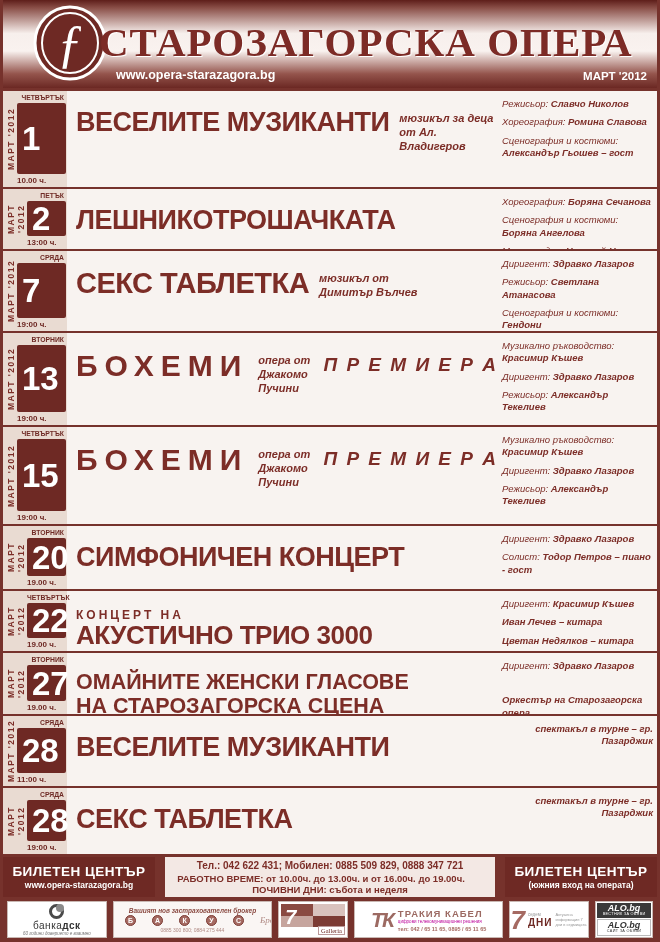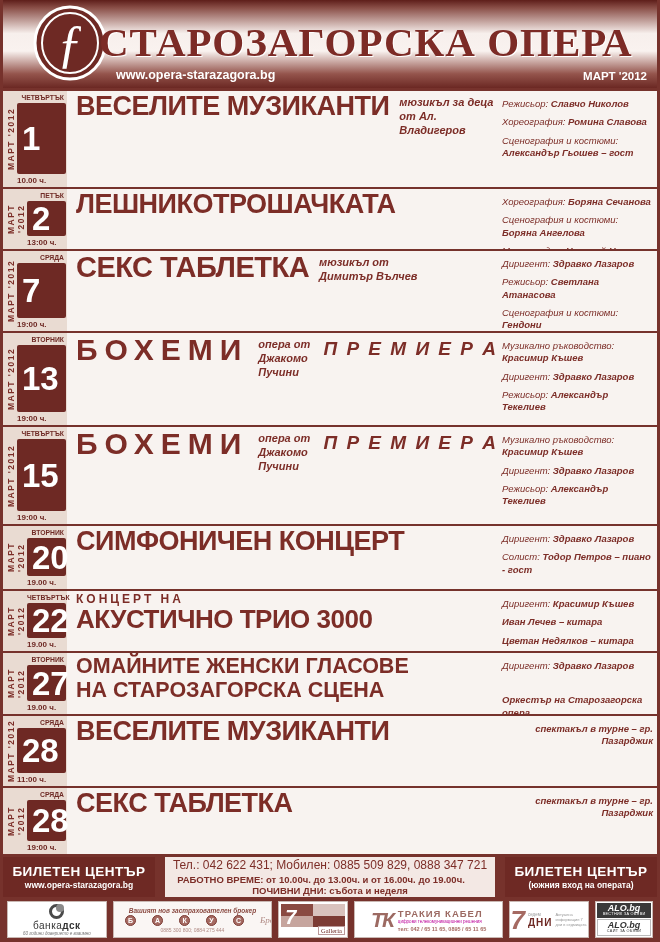--- a/index.html
+++ b/index.html
@@ -33,21 +33,21 @@
 
   .dateblock{width:64px;flex:0 0 64px;background:#e9dbd2;display:flex;padding:2px 1px 2px 2px}
   .month-vert{writing-mode:vertical-rl;transform:rotate(180deg);font-size:8.5px;font-weight:bold;
        color:#7c2d27;letter-spacing:1.5px;text-align:center;padding:0 1px}
   .dright{flex:1;display:flex;flex-direction:column;min-width:0}
   .weekday{font-size:6.8px;font-weight:bold;color:#6e2924;text-align:right;padding:1px 2px 2px 0;white-space:nowrap}
   .daybox{flex:1;background:#6e2924;border-radius:2px;display:flex;align-items:center}
   .day{color:#fff;font-size:33px;font-weight:bold;padding-left:5px;line-height:1}
   .time{font-size:8px;font-weight:bold;color:#6e2924;text-align:left;padding:2px 2px 0 0;white-space:nowrap}
 
-  .content{flex:1;min-width:0;position:relative;padding:2px 4px 3px 9px;display:flex;flex-direction:column;color:#7c2d27}
+  .content{flex:1;min-width:0;position:relative;padding:18px 4px 3px 9px;display:flex;flex-direction:column;color:#7c2d27}
   .titlerow{display:flex;align-items:flex-start;gap:10px}
   .pretitle{font-size:12px;font-weight:bold;letter-spacing:3px;line-height:1.05}
   .title{font-size:27px;font-weight:bold;letter-spacing:-0.5px;line-height:1.02;white-space:nowrap}
   .side-sub{font-size:11px;font-weight:bold;font-style:italic;white-space:pre-line;padding-top:3px;line-height:1.25}
   .premiere{font-size:19px;font-style:italic;font-weight:bold;letter-spacing:2px;padding-top:3px;white-space:nowrap}
   .body{margin-top:auto}
   .line.names{font-size:8.6px;font-weight:bold;font-style:italic;line-height:1.5;padding-left:30px;text-indent:-30px}
   .line.bold{font-size:10px;font-weight:bold;font-style:italic;line-height:1.45}
   .promo{position:absolute;right:2px;top:20px;transform:rotate(-7deg);width:210px;text-align:center;
        font-size:8.8px;font-weight:bold;font-style:italic;line-height:1.55}
@@ -66,21 +66,21 @@
   #events .event:nth-child(9) .credit,#events .event:nth-child(10) .credit{text-align:right}
 
   
   .footer{flex:0 0 40px;height:40px;display:flex;gap:10px;margin-top:1px}
   .f-side{width:152px;flex:0 0 152px;background:#6e2924;color:#fff;text-align:center;
        display:flex;flex-direction:column;justify-content:center;gap:1px}
   .f-title{font-size:13.5px;font-weight:bold;letter-spacing:0.5px}
   .f-sub{font-size:8.5px;font-weight:bold}
   .f-center{flex:1;background:#f3e8e4;color:#7c2d27;display:flex;flex-direction:column;justify-content:center;
        text-align:center;gap:2px;padding:0 4px}
-  .f-phones{font-size:12px;font-weight:normal}
+  .f-phones{font-size:10px;font-weight:bold}
   .f-hours{font-size:9.5px;font-weight:bold}
   .f-hours .sep{display:inline-block;width:18px}
 
   
   .sponsors{flex:0 0 46px;height:46px;display:flex;gap:6px;padding:4px 4px 5px 4px}
   .sp{background:#fff;border:1px solid #c9b8b3;color:#555;overflow:hidden;position:relative;
       display:flex;flex-direction:column;align-items:center;justify-content:center}
   .sp-dsk{width:100px}
   .dsk-icon{width:15px;height:15px;border:3px solid #4a4a4a;border-radius:50%;position:relative;margin-bottom:1px}
   .dsk-dot{position:absolute;right:-3px;top:-3px;width:8px;height:8px;background:#8a8a8a;border-radius:50%}

